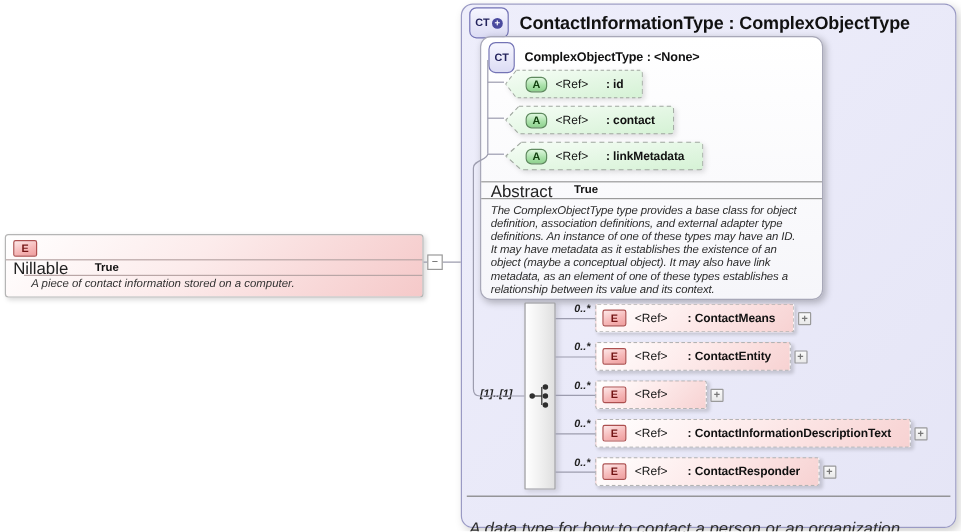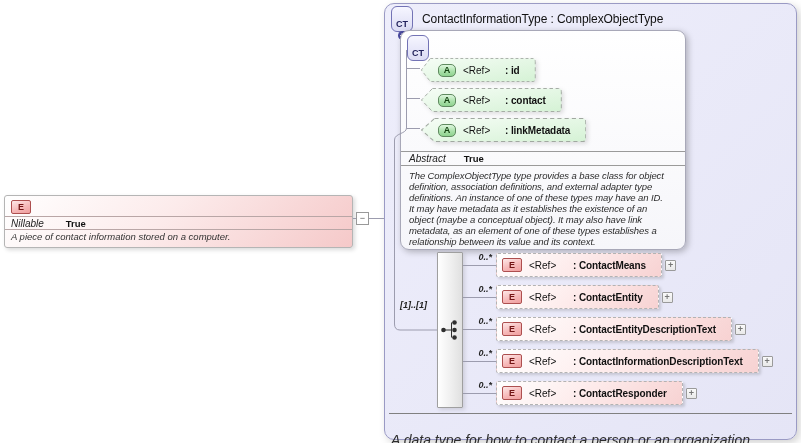--- a/index.html
+++ b/index.html
@@ -10,61 +10,61 @@
   
   .left-box{
     position:absolute;left:4px;top:195px;width:349px;height:53px;box-sizing:border-box;
     background:linear-gradient(135deg,#ffffff 0%,#fcebeb 45%,#f5c9c9 100%);
     border:1px solid #b5b5b5;border-radius:3px;
     box-shadow:2px 2px 4px rgba(0,0,0,0.15);
   }
   .left-box .head{display:flex;align-items:center;gap:7px;height:20px;padding:2px 6px 0 6px;box-sizing:border-box;}
   .box-title{font-size:10px;font-weight:bold;letter-spacing:-0.2px;white-space:nowrap;color:#111;}
   .facet-row{display:flex;align-items:center;gap:22px;height:13px;padding:0 6px;border-top:1px solid #b9a6a6;box-sizing:border-box;}
-  .facet-label{font-style:italic;font-size:10px;color:#222;}
+  .facet-label{font-size:14px;color:#222;}
   .facet-value{font-weight:bold;font-size:9.5px;color:#111;}
   .desc-row{height:16px;padding:1px 6px 0 6px;border-top:1px solid #b9a6a6;box-sizing:border-box;
-    font-style:italic;font-size:9.5px;color:#333;white-space:nowrap;}
+    font-style:italic;font-size:9.5px;color:#333;white-space:nowrap;margin-left:15px;}
   
   .icon-e{
     flex:0 0 auto;width:20px;height:14px;box-sizing:border-box;border:1px solid #ad4f4f;border-radius:2px;
     background:linear-gradient(160deg,#fde8e8 0%,#f6b9b9 55%,#ef9d9d 100%);
     color:#731515;font-size:9px;font-weight:bold;line-height:12px;text-align:center;
   }
   .icon-a{
     flex:0 0 auto;width:18px;height:13px;box-sizing:border-box;border:1px solid #5f8a5f;border-radius:5px;
     background:linear-gradient(180deg,#ddf6dd 0%,#a7e0a7 60%,#8fd28f 100%);
     color:#12400f;font-size:9px;font-weight:bold;line-height:11px;text-align:center;
   }
   .ct-badge{
     display:inline-flex;align-items:center;gap:2px;height:15px;padding:12px 4px;box-sizing:border-box;
     border:1px solid #7373b5;border-radius:6px;
     background:linear-gradient(180deg,#f6f6ff 0%,#dcdcf4 100%);
-    color:#23235c;font-size:9px;font-weight:bold;flex-direction:column;
+    color:#23235c;font-size:9px;font-weight:bold;
   }
   .plus-circle{
     width:9px;height:9px;border-radius:50%;background:#4a4a9e;color:#ffffff;
     font-size:8px;font-weight:bold;line-height:9px;text-align:center;
   }
   
   .collapse-handle{
     position:absolute;left:356px;top:212px;width:13px;height:13px;box-sizing:border-box;
     background:#ffffff;border:1px solid #999;z-index:7;
     display:flex;align-items:center;justify-content:center;
     font-size:9px;line-height:9px;color:#555;
   }
   
   .outer-box{
     position:absolute;left:384px;top:3px;width:413px;height:437px;box-sizing:border-box;
     background:linear-gradient(135deg,#eeeefb 0%,#e5e5f6 100%);
     border:1px solid #9a9ac4;border-radius:10px;
     box-shadow:3px 3px 8px rgba(0,0,0,0.18);
   }
   .outer-head{position:absolute;left:391px;top:6px;display:flex;align-items:center;gap:9px;z-index:2;}
-  .outer-title{font-size:12px;font-weight:normal;letter-spacing:-0.1px;color:#111;white-space:nowrap;}
+  .outer-title{font-size:15px;font-weight:bold;letter-spacing:-0.1px;color:#111;white-space:nowrap;}
   
   .inner-box{
     position:absolute;left:400px;top:30px;width:286px;height:220px;box-sizing:border-box;
     background:linear-gradient(180deg,#ffffff 0%,#f6f6fa 100%);
     border:1px solid #a8a8b8;border-radius:9px;
     box-shadow:2px 2px 6px rgba(0,0,0,0.25);z-index:2;
   }
   .inner-head{position:absolute;left:6px;top:4px;display:flex;align-items:center;gap:8px;}
   .inner-title{font-size:10.5px;font-weight:bold;letter-spacing:-0.1px;color:#111;white-space:nowrap;}
   .attr{
@@ -85,21 +85,21 @@
     font-style:italic;font-size:9.5px;line-height:11px;color:#2d2d2d;letter-spacing:-0.1px;
   }
   
   .seq-bar{
     position:absolute;left:437px;top:252px;width:26px;height:156px;box-sizing:border-box;
     background:linear-gradient(90deg,#ffffff 0%,#efefef 55%,#e0e0e0 100%);
     border:1px solid #9f9f9f;border-radius:1px;z-index:2;
     box-shadow:2px 2px 4px rgba(0,0,0,0.12);
   }
   .seq-card{
-    position:absolute;left:400px;top:300px;width:34px;
+    position:absolute;left:400px;top:323px;width:34px;
     font-style:italic;font-weight:bold;font-size:9px;color:#222;z-index:3;
   }
   .el-card{
     position:absolute;left:466px;width:26px;text-align:right;
     font-style:italic;font-weight:600;font-size:9px;color:#222;z-index:3;
   }
   
   .el-row{position:absolute;left:496px;height:24px;display:flex;align-items:center;gap:3px;z-index:2;}
   .el-box{
     height:24px;box-sizing:border-box;display:flex;align-items:center;
@@ -176,20 +176,21 @@
       <span class="plus-circle">+</span>
     </span>
     <span class="outer-title">ContactInformationType : ComplexObjectType</span>
   </div>
 
   <div class="inner-box">
     <div class="inner-head">
       <span class="ct-badge">
         <span>CT</span>
       </span>
+      <span class="inner-title">ComplexObjectType : &lt;None&gt;</span>
     </div>
 
     <div class="attr" style="top:27px">
       <svg viewBox="0 0 160 24" preserveAspectRatio="none">
         <defs>
             <linearGradient id="ag1" x1="0" y1="0" x2="1" y2="1">
           <stop offset="0" stop-color="#f6fdf6"></stop>
               <stop offset="1" stop-color="#d5f2d5"></stop>
         </linearGradient>
           </defs>
@@ -261,21 +262,20 @@
       <span class="ref">&lt;Ref&gt;</span>
       <span class="nm">: ContactEntity</span>
     </div>
     <div class="plus-btn">+</div>
   </div>
 
   <div class="el-row" style="top:317px">
     <div class="el-box">
       <span class="icon-e">E</span>
       <span class="ref">&lt;Ref&gt;</span>
-      <span class="nm">: ContactEntityDescriptionText</span>
     </div>
     <div class="plus-btn">+</div>
   </div>
 
   <div class="el-row" style="top:349px">
     <div class="el-box">
       <span class="icon-e">E</span>
       <span class="ref">&lt;Ref&gt;</span>
       <span class="nm">: ContactInformationDescriptionText</span>
     </div>

